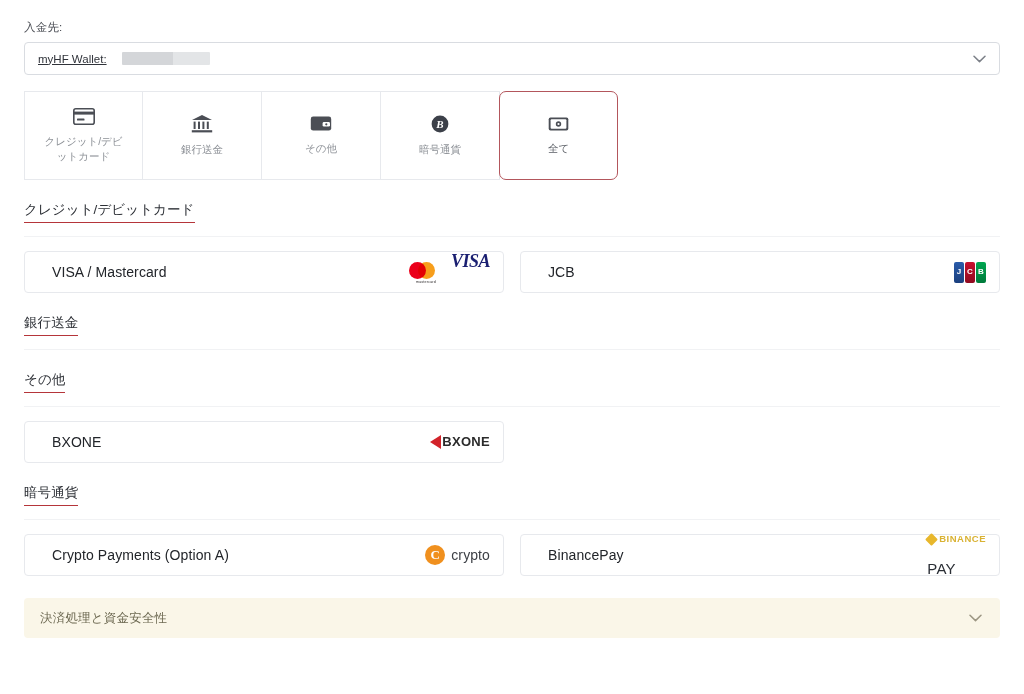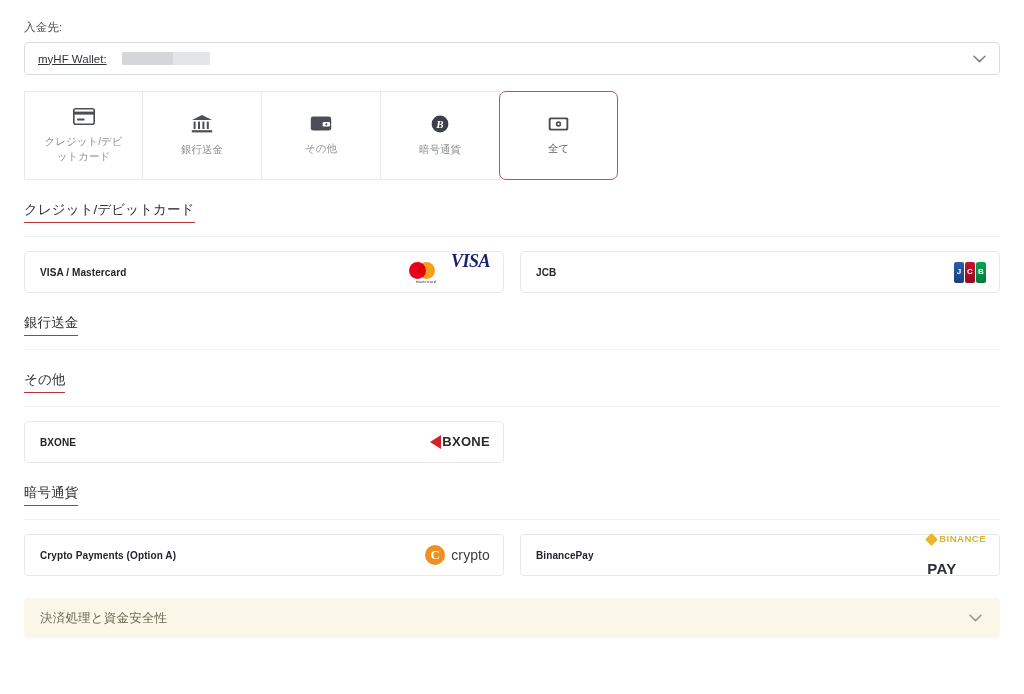--- a/index.html
+++ b/index.html
@@ -126,24 +126,25 @@
     border: 1px solid #e7e9ed;
     border-radius: 4px;
     background: #fff;
     display: flex;
     align-items: center;
     justify-content: space-between;
     padding: 0 13px 0 15px;
     cursor: pointer;
   }
   .method-name {
-    font-size: 10px;
-    font-weight: bold;
+    font-size: 14px;
+    font-weight: normal;
     color: #22252a;
     letter-spacing: .1px;
+    margin-left: 12px;
   }
   .method-logo {
     display: flex; align-items: center;
     line-height: 0;
   }
 
   
   .mc-vis { display: flex; align-items: flex-start; gap: 8px; }
   .mc { position: relative; width: 34px; height: 22px; }
   .mc .c1, .mc .c2 {
@@ -191,21 +192,21 @@
     font-family: "Liberation Serif", serif;
   }
   .cryp-txt { font-size: 14px; color: #3d4046; letter-spacing: .1px; }
   .bnb { display: flex; flex-direction: column; align-items: flex-start; line-height: 1; }
   .bnb-top { display: flex; align-items: center; gap: 3px; }
   .bnb-dia {
     width: 9px; height: 9px; background: #e8b72c;
     transform: rotate(45deg); border-radius: 1px;
   }
   .bnb-name { font-size: 9.5px; font-weight: bold; color: #d9b233; letter-spacing: .5px; }
-  .bnb-pay { font-size: 15px; font-weight: bold; color: #2b2f36; letter-spacing: .3px; margin-top: 17px; }
+  .bnb-pay { font-size: 15px; font-weight: normal; color: #2b2f36; letter-spacing: .3px; margin-top: 17px; }
   .bank-logo { position: relative; width: 34px; height: 24px; }
   .pin {
     position: absolute; right: -1px; top: -2px;
     width: 13px; height: 13px; border-radius: 50% 50% 50% 0;
     background: #e02b2b; transform: rotate(-45deg);
   }
   .pin::after {
     content: ""; position: absolute; left: 4px; top: 4px;
     width: 5px; height: 5px; border-radius: 50%; background: #fff;
   }

